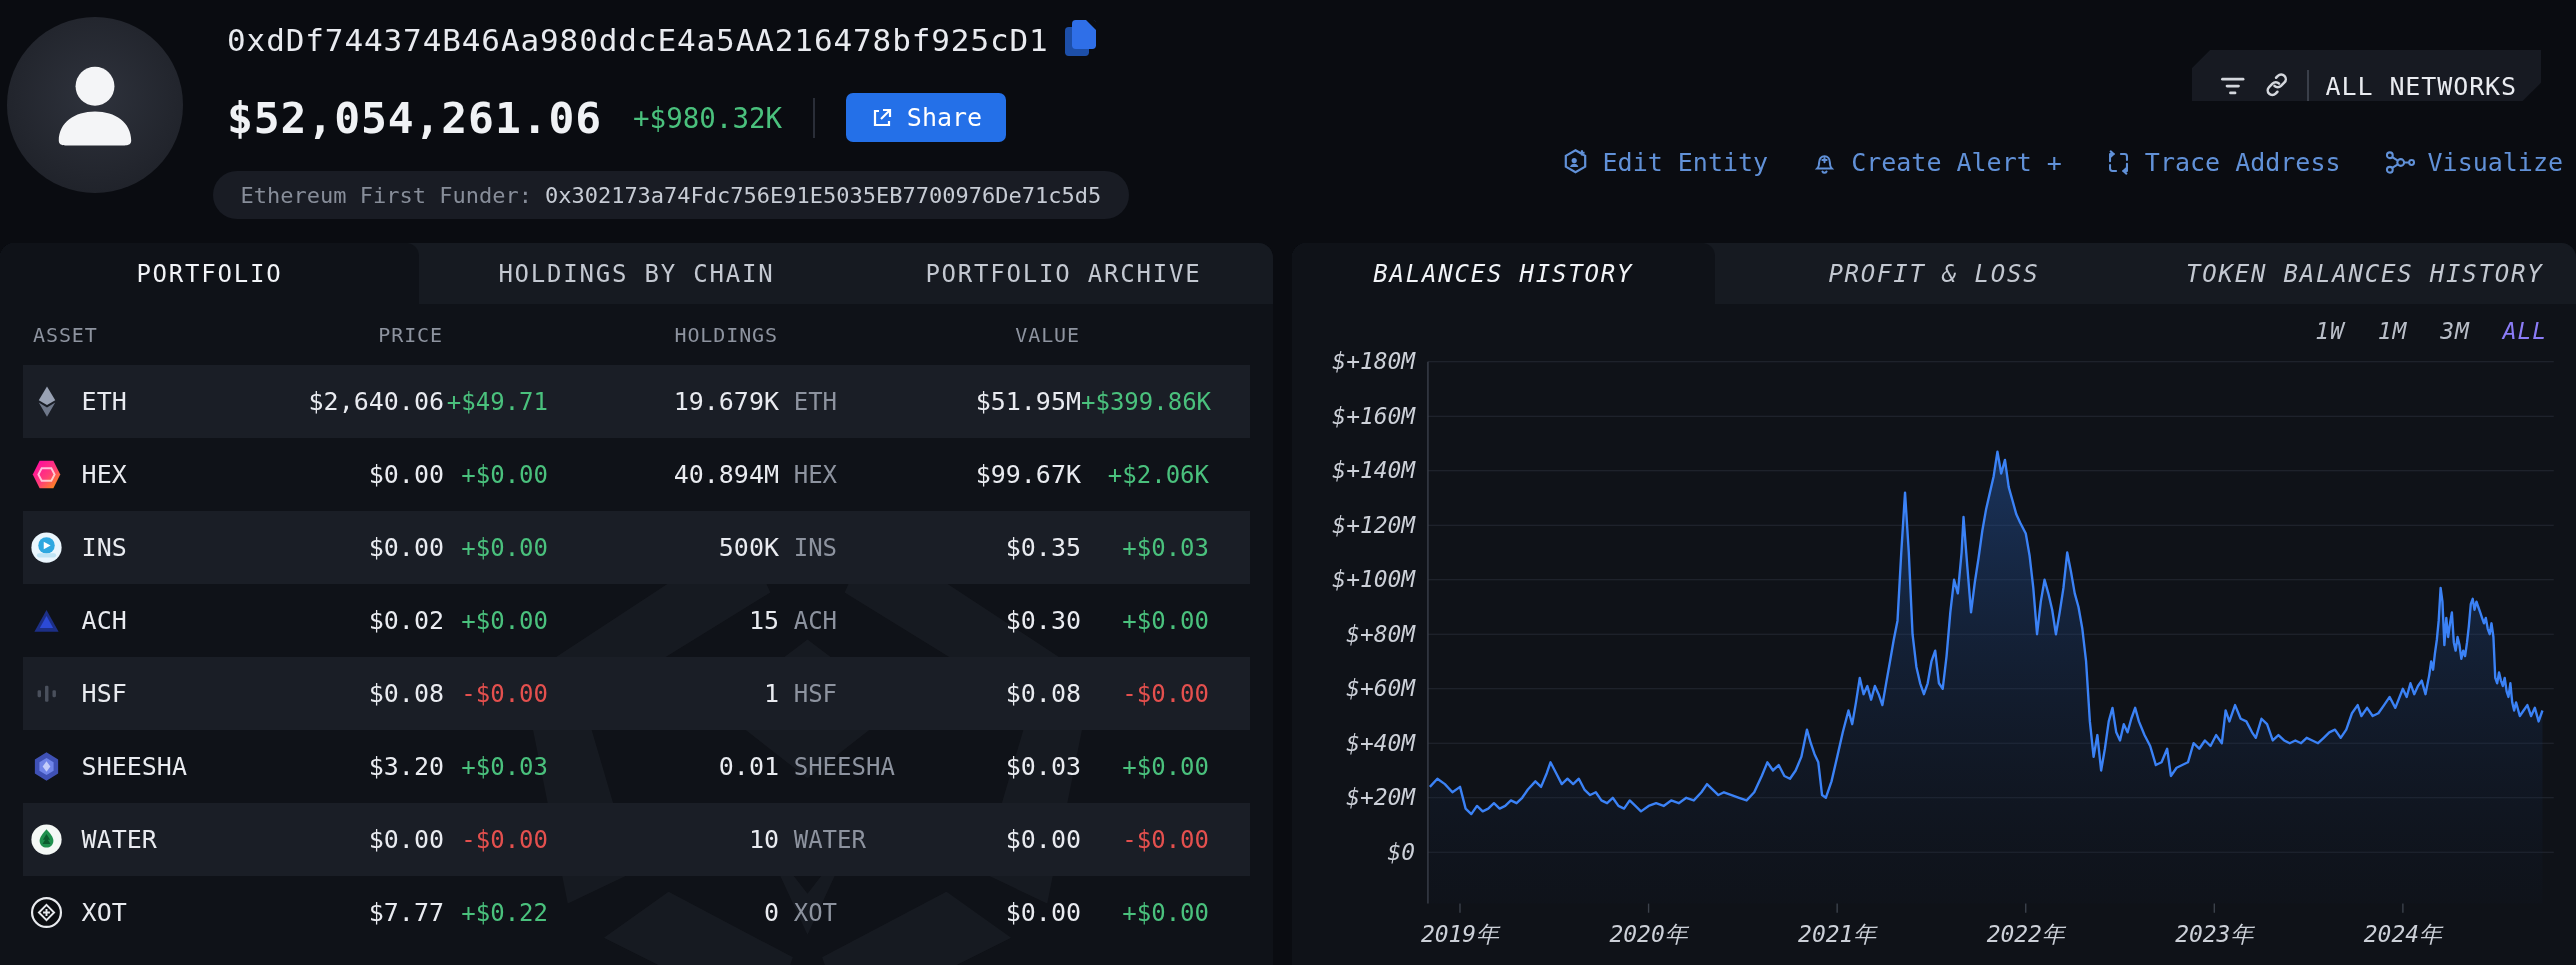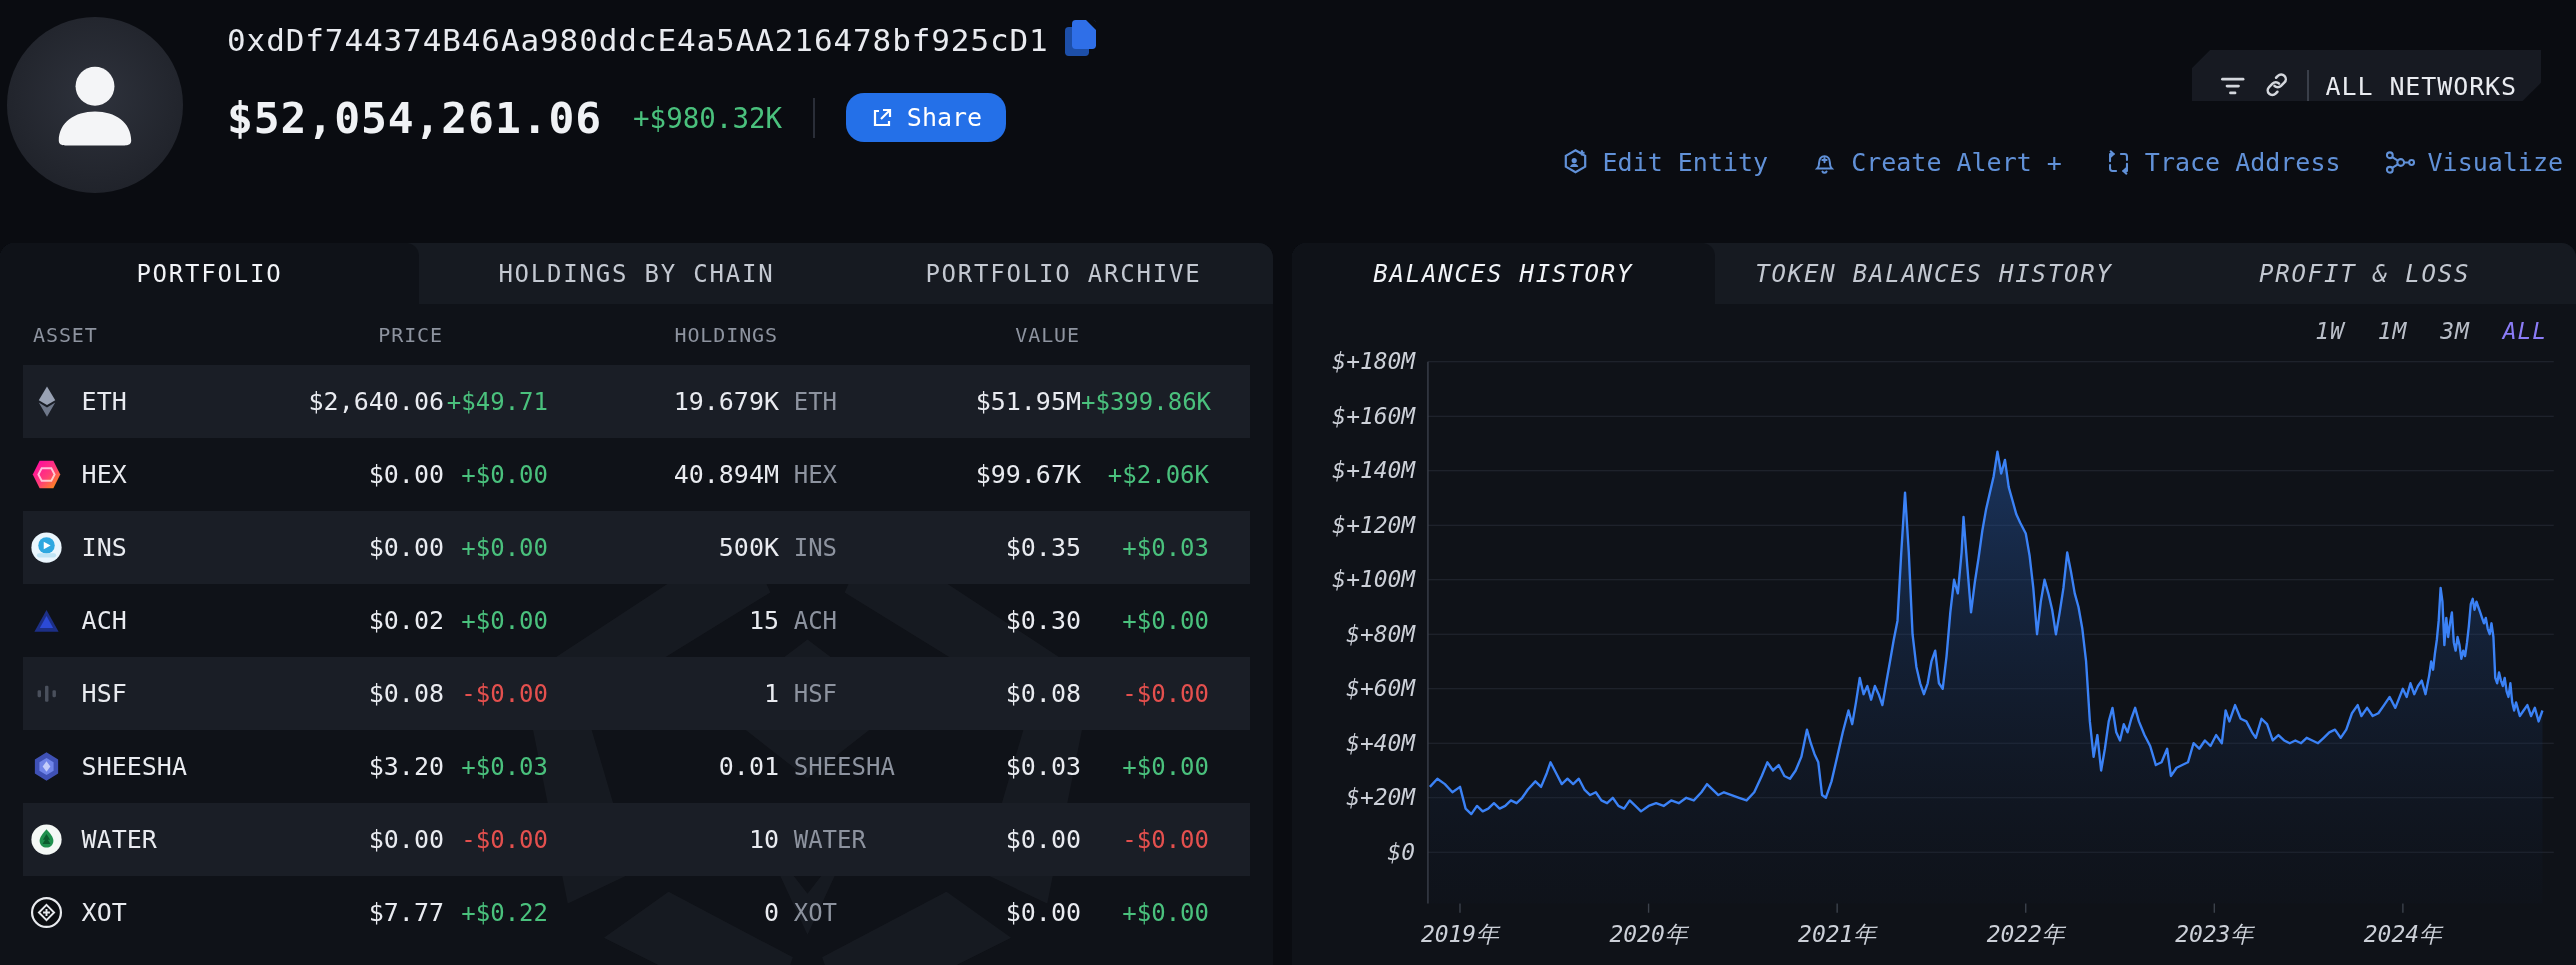--- a/index.html
+++ b/index.html
@@ -17,21 +17,21 @@
   #copy-icon { width:37px; height:40px; position:relative; cursor:pointer; }
   #copy-icon .back { position:absolute; left:0; top:7.3px; width:24px; height:29px; background:#1d4fa8; border-radius:3.7px;}
   #copy-icon .front{ position:absolute; left:7.3px; top:0; width:24px; height:29px; background:#2f6fe8; border-radius:3.7px;}
   #copy-icon .front::after{ content:""; position:absolute; right:0; top:0; border:5.5px solid #0a0c11; border-left-color:transparent; border-bottom-color:transparent; border-radius:0 3.7px 0 0;}
 
   #balance-row { left:227px; top:92px; display:flex; align-items:center; gap:31px; height:51px; }
   #balance { font-size:43px; font-weight:600; color:#f0f2f5; letter-spacing:0.9px; }
   #balance-change { font-size:27.5px; color:#4ac17d; }
   .vdiv { width:1.8px; height:40px; background:#2a2e38; }
   #share-btn { display:flex; align-items:center; gap:13px; background:#2470e8; color:#fff;
-               font-size:25px; padding:10px 24px; border-radius:18px; cursor:pointer; }
+               font-size:25px; padding:10px 24px; border-radius:7px; cursor:pointer; }
   #share-icon svg { display:block; }
 
   #funder-pill { left:213px; top:171px; height:48px; background:#191c24; border-radius:24px;
                  display:flex; align-items:center; padding:0 27.5px; gap:13px; }
   #funder-label { font-size:22px; color:#878d99; }
   #funder-address { font-size:22px; color:#c7ccd5; }
 
   #networks-pill { right:35px; top:50px; height:51px; background:#171a22; display:flex; align-items:flex-end;
                    gap:16.5px; padding:0 24px 0 27.5px; cursor:pointer;
                    clip-path:polygon(18.3px 0, 100% 0, 100% calc(100% - 18.3px), calc(100% - 18.3px) 100%, 0 100%, 0 18.3px); }
@@ -108,20 +108,24 @@
         <svg width="24" height="24" viewBox="0 0 24 24" fill="none" stroke="#ffffff" stroke-width="2.2">
             <path d="M9 5H5v14h14v-4"></path>
             <path d="M13 4h7v7"></path>
             <path d="M20 4L11 13"></path>
           </svg>
       </span>
       <span>Share</span>
     </span>
   </div>
 
+  <div id="funder-pill" class="abs">
+    <span id="funder-label">Ethereum First Funder:</span>
+    <span id="funder-address">0x302173a74Fdc756E91E5035EB7700976De71c5d5</span>
+  </div>
 
   <div id="networks-pill" class="abs">
     <span>
       <svg width="27.5" height="24" viewBox="0 0 24 20" stroke="#d4d7dd" stroke-width="2.4" stroke-linecap="round">
           <line x1="3" y1="4" x2="21" y2="4"></line>
           <line x1="7" y1="10" x2="17" y2="10"></line>
           <line x1="10" y1="16" x2="14" y2="16"></line>
         </svg>
     </span>
     <span>
@@ -368,22 +372,22 @@
           <div class="tval">$0.00</div>
           <div class="tchg up">+$0.00</div>
           <div></div>
         </div>
       </div>
   </div>
 
   <div id="right-panel" class="panel">
     <div class="tabs" id="right-tabs">
         <div class="tab active">BALANCES HISTORY</div>
+        <div class="tab">PROFIT &amp; LOSS</div>
         <div class="tab">TOKEN BALANCES HISTORY</div>
-        <div class="tab">PROFIT &amp; LOSS</div>
       </div>
     <div id="range-row">
         <div class="range">1W</div>
         <div class="range">1M</div>
         <div class="range">3M</div>
         <div class="range active">ALL</div>
       </div>
     <svg id="chart-svg" width="1284" height="661" viewBox="0 0 1400 721">
         <defs>
           <linearGradient id="fillg" x1="0" y1="63" x2="0" y2="654" gradientUnits="userSpaceOnUse">

